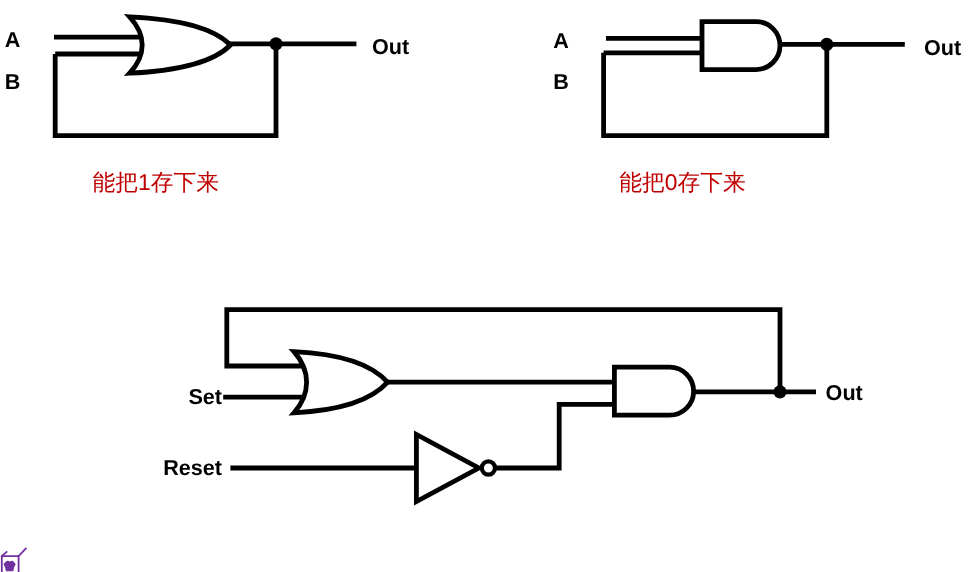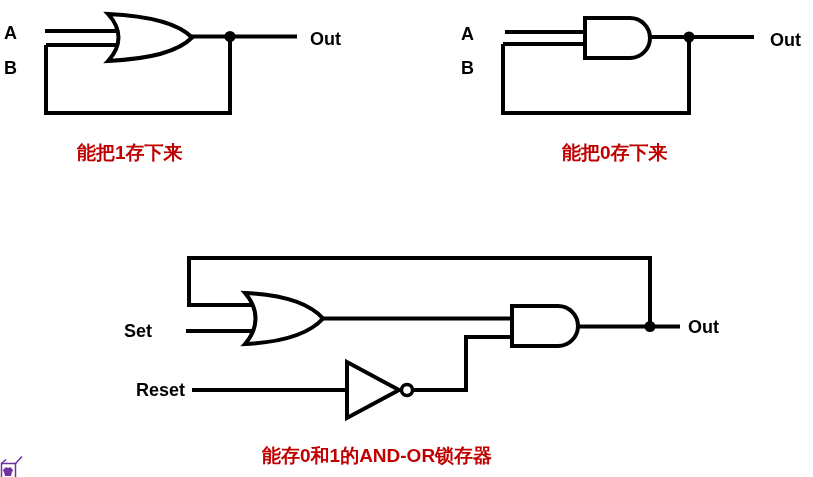--- a/index.html
+++ b/index.html
@@ -27,21 +27,21 @@
     color: #000000;
     font-size: 18px;
     font-weight: bold;
     line-height: 20px;
     white-space: nowrap;
   }
   .caption {
     position: absolute;
     color: var(--caption-red, #C00000);
     font-size: 19px;
-    font-weight: bold;
+    font-weight: normal;
     line-height: 22px;
     white-space: nowrap;
   }
   .wire {
     fill: none;
     stroke: var(--line-black, #000000);
     stroke-width: 4;
   }
   .gate {
     fill: #ffffff;
@@ -102,26 +102,25 @@
   </svg>
 
   <div class="lbl" style="left:4px; top:23px">A</div>
   <div class="lbl" style="left:4px; top:58px">B</div>
   <div class="lbl" style="left:310px; top:29px">Out</div>
   <div class="caption" style="left:77px; top:142px">能把1存下来</div>
 
   <div class="lbl" style="left:461px; top:24px">A</div>
   <div class="lbl" style="left:461px; top:58px">B</div>
   <div class="lbl" style="left:770px; top:30px">Out</div>
-  <div class="caption" style="left:562px; top:142px">能把0存下来</div>
+  <div class="caption" style="left:516px; top:142px">能把0存下来</div>
 
-  <div class="lbl" style="left:124px; top:321px">Set</div>
+  <div class="lbl" style="left:157px; top:321px">Set</div>
   <div class="lbl" style="left:136px; top:380px">Reset</div>
   <div class="lbl" style="left:688px; top:317px">Out</div>
-  <div class="caption" style="left:262px; top:445px">能存0和1的AND-OR锁存器</div>
 
   <svg class="corner-icon" viewBox="0 0 24 22">
     <g fill="none" stroke="var(--icon-purple, #7030A0)" stroke-width="1.5">
       <path d="M1.5 22 V8.5 H15.5 V22"></path>
       <path d="M15.5 8.5 L22 1.5"></path>
       <path d="M1.5 8.5 L6 4.5"></path>
     </g>
     <path d="M4 14 q2 -3 4 -1 q3 -2 4 1 q2 1 0 3 l-1 4 h-6 l-1 -4 q-2 -2 0 -3 Z" fill="var(--icon-purple, #7030A0)"></path>
   </svg>
 

